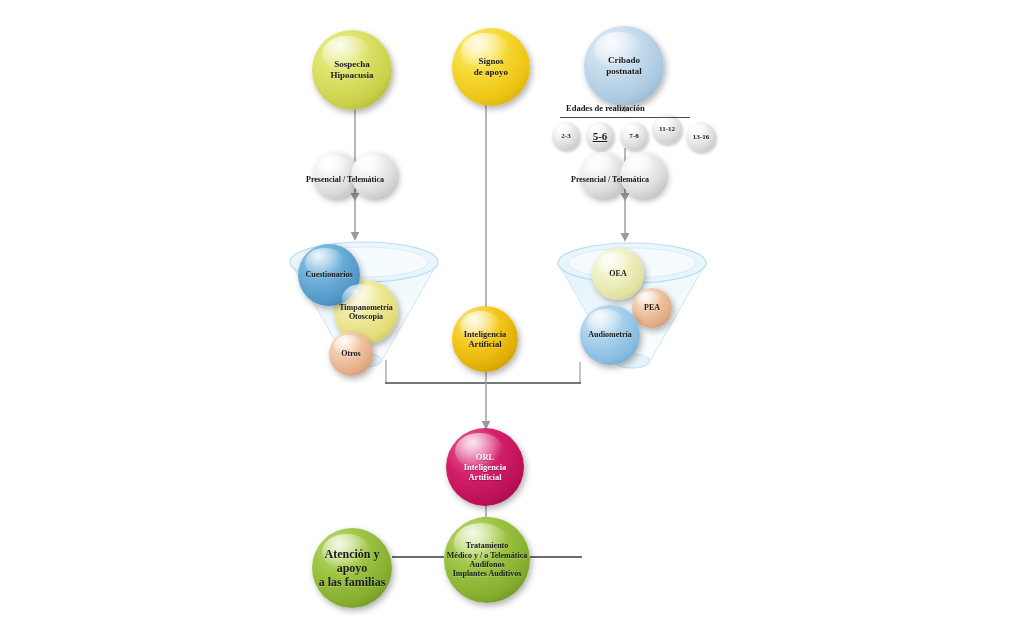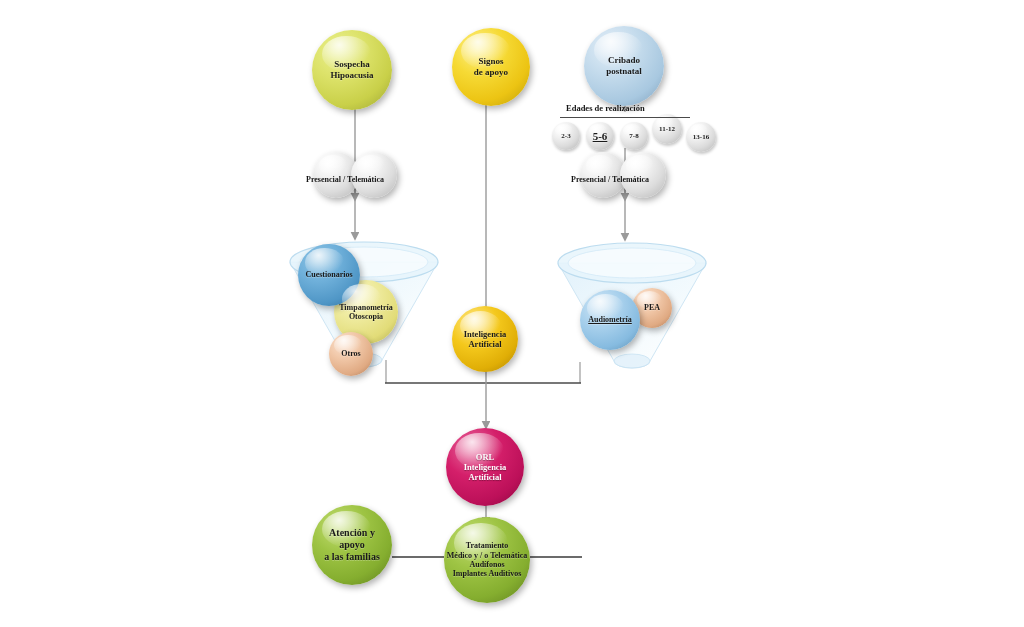--- a/index.html
+++ b/index.html
@@ -158,40 +158,43 @@
           <stop offset="55%" stop-color="#eef8fd" stop-opacity=".75"></stop>
           <stop offset="100%" stop-color="#ffffff" stop-opacity=".45"></stop>
         </linearGradient>
       </defs>
       <path d="M6,22 L62,120 A18,7 0 0 0 98,120 L154,22 Z" fill="url(#fr)" stroke="#cfe6f4" stroke-width="1"></path>
       <ellipse cx="80" cy="22" rx="74" ry="20" fill="#e6f4fc" fill-opacity=".85" stroke="#bcdcef" stroke-width="1.2"></ellipse>
       <ellipse cx="80" cy="22" rx="64" ry="15" fill="#ffffff" fill-opacity=".55" stroke="#d3eaf7" stroke-width="0.8"></ellipse>
       <ellipse cx="80" cy="120" rx="18" ry="7" fill="#ddeefa" fill-opacity=".7" stroke="#c8e2f2" stroke-width="0.8"></ellipse>
     </svg>
   </div>
+  <div class="node sphere-ivory" style="left:592px;top:248px;width:52px;height:52px;font-size:8px;">
+    <span class="lbl">OEA</span>
+  </div>
   <div class="node sphere-peach" style="left:632px;top:288px;width:40px;height:40px;font-size:8px;">
     <span class="lbl">PEA</span>
   </div>
-  <div class="node sphere-softb" style="left:580px;top:290px;width:60px;height:60px;font-size:8px;text-decoration:underline;">
+  <div class="node sphere-softb" style="left:580px;top:305px;width:60px;height:60px;font-size:8px;">
     <span class="lbl">Audiometría</span>
   </div>
 
   <div class="node sphere-gold" style="left:452px;top:306px;width:66px;height:66px;font-size:8.5px;">
     <span class="lbl">
       <span>Inteligencia</span><br><span>Artificial</span>
     </span>
   </div>
 
   <div class="node sphere-mag" style="left:446px;top:428px;width:78px;height:78px;font-size:8.5px;font-family:Liberation Serif, serif;">
     <span class="lbl">
       <span>ORL</span><br><span>Inteligencia</span><br><span>Artificial</span>
     </span>
   </div>
 
-  <div class="node sphere-green" style="left:312px;top:505px;width:80px;height:80px;font-size:10px;align-items:center;">
+  <div class="node sphere-green" style="left:312px;top:528px;width:80px;height:80px;font-size:12px;align-items:center;">
     <span class="lbl">
       <span>Atención y apoyo</span><br><span>a las familias</span>
     </span>
   </div>
 
   <div class="node sphere-green" style="left:444px;top:517px;width:86px;height:86px;font-size:8px;">
     <span class="lbl" style="white-space:nowrap;">
       <span>Tratamiento</span><br><span>Médico y / o Telemática</span><br><span>Audífonos</span><br><span>Implantes Auditivos</span>
     </span>
   </div>

